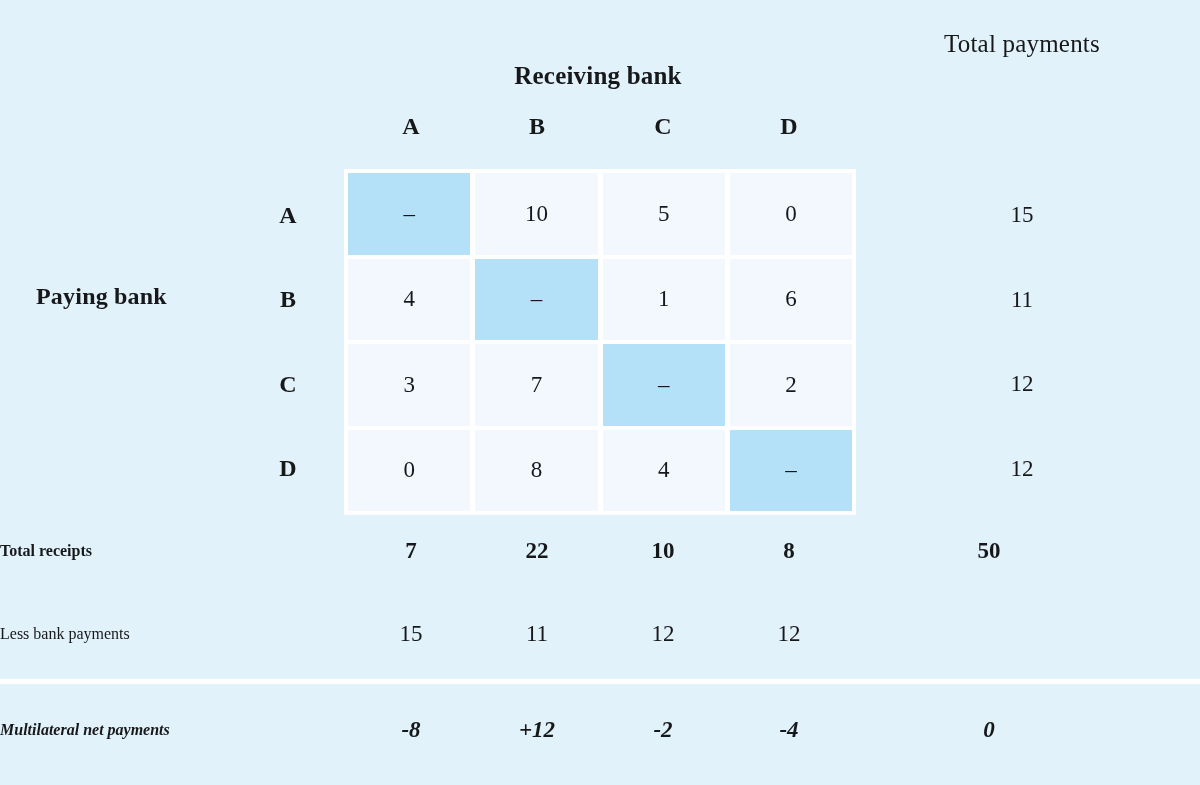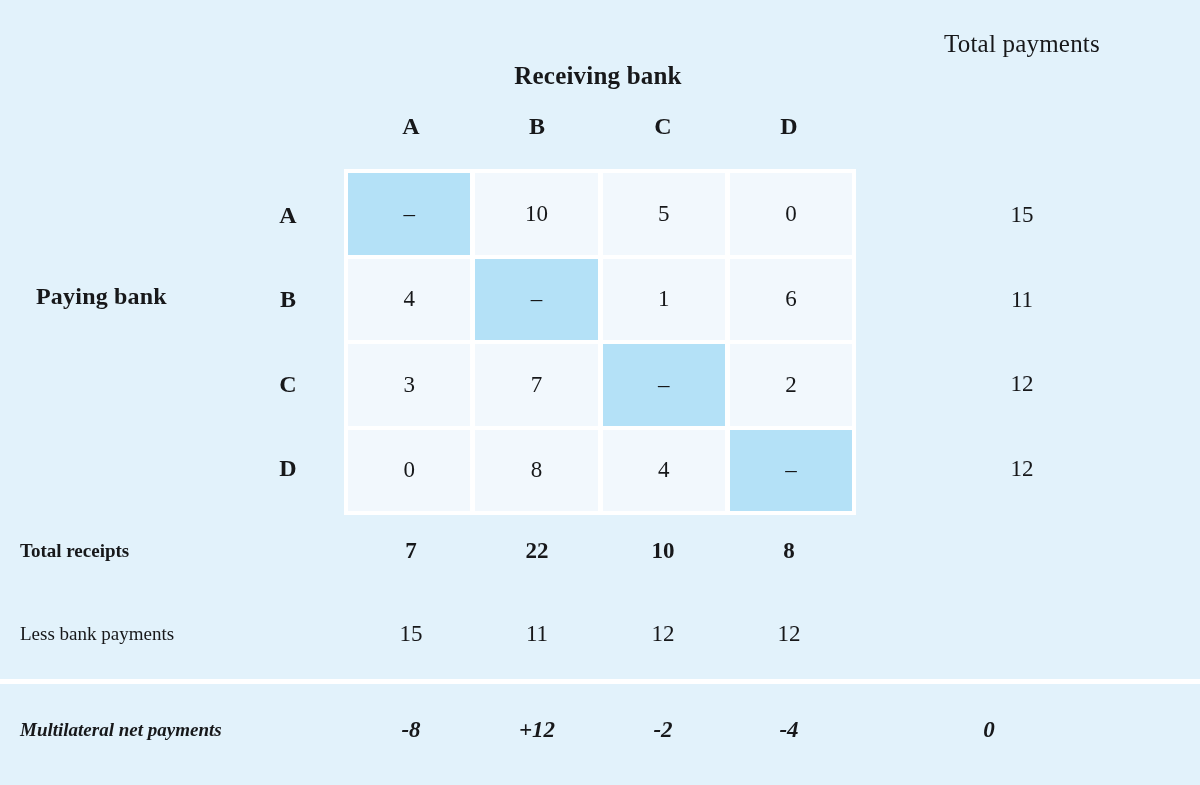--- a/index.html
+++ b/index.html
@@ -110,23 +110,22 @@
   }
 
   
   .summary-row {
     left: 0; width: 1200px;
     display: flex;
     align-items: center;
   }
   .summary-row .sr-label {
     width: 344px;
-    padding-left: 20px;
-    box-sizing: border-box;
-    font-size: 19px;
+    box-sizing: border-box;
+    font-size: 16px;
   }
   .summary-row .sr-cells {
     width: 512px;
     display: flex;
     padding: 0 4px;
     box-sizing: border-box;
   }
   .summary-row .sr-cells > span {
     flex: 1 1 0;
     text-align: center;
@@ -220,20 +219,21 @@
 </div>
 
 <div class="abs summary-row" id="total-receipts-row">
   <div class="sr-label">Total receipts</div>
   <div class="sr-cells">
     <span>7</span>
     <span>22</span>
     <span>10</span>
     <span>8</span>
   </div>
+  <div class="sr-total">50</div>
 </div>
 
 <div class="abs summary-row" id="less-total-payments-row">
   <div class="sr-label">Less bank payments</div>
   <div class="sr-cells">
     <span>15</span>
     <span>11</span>
     <span>12</span>
     <span>12</span>
   </div>

